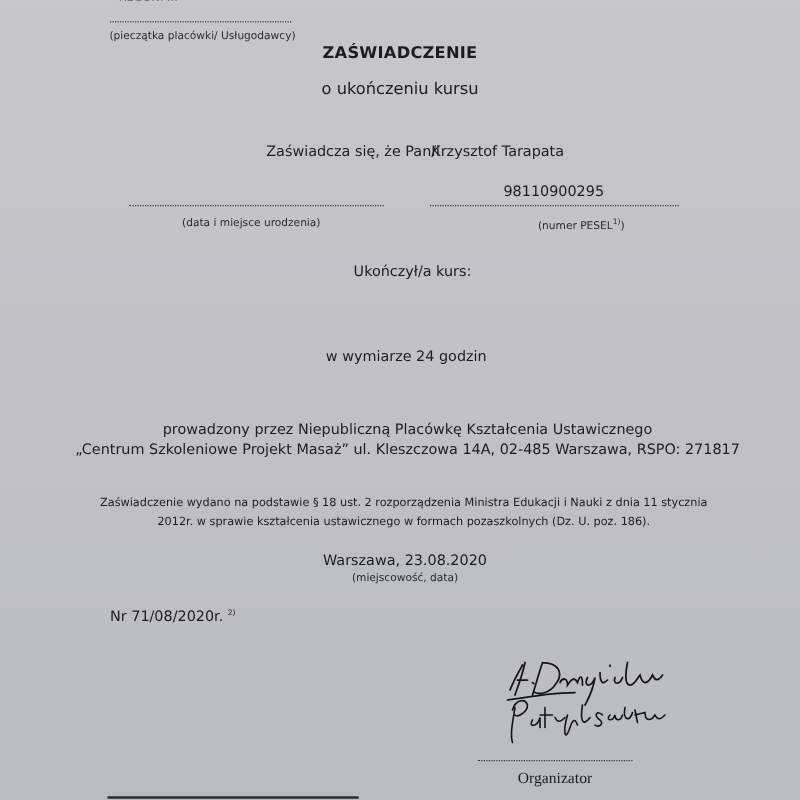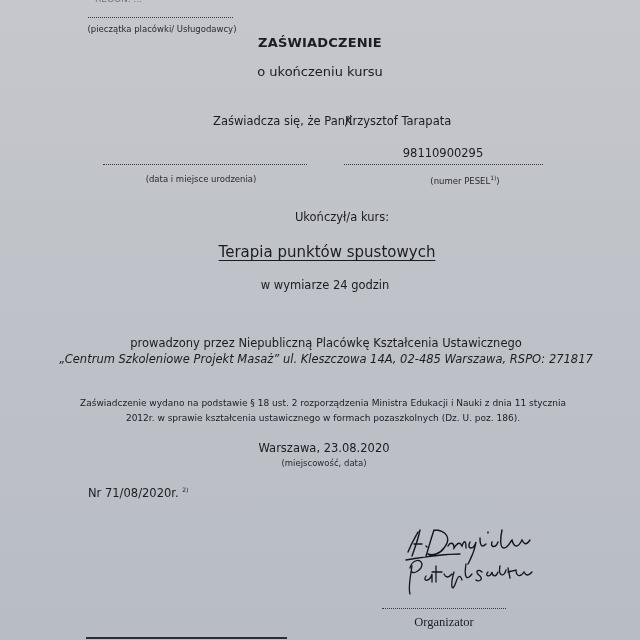--- a/index.html
+++ b/index.html
@@ -39,26 +39,25 @@
   <div class="abs body12" style="left:213px; top:114px;">Zaświadcza się, że Pan/i</div>
   <div class="abs body12" style="left:345px; top:114px;">Krzysztof Tarapata</div>
 
   <div class="dots" style="left:103px; top:164px; width:204px;"></div>
   <div class="abs small center" style="left:201px; top:174px;">(data  i miejsce urodzenia)</div>
 
   <div class="abs body12 center" style="left:443px; top:146px;">98110900295</div>
   <div class="dots" style="left:344px; top:164px; width:199px;"></div>
   <div class="abs small center" style="left:465px; top:174px;"><span>(numer PESEL</span><sup>1)</sup><span>)</span></div>
 
-  <div class="abs body12 center" style="left:330px; top:210px;margin-left:12px;">Ukończył/a  kurs:</div>
-  <div class="abs course center" style="left:327px; top:243px;">Terapia punktów spustowych</div>
+  <div class="abs body12 center" style="left:330px; top:210px;">Ukończył/a  kurs:</div>
   <div class="abs body12 center" style="left:325px; top:278px;">w wymiarze 24 godzin</div>
 
   <div class="abs body12 center" style="left:326px; top:336px;">prowadzony przez Niepubliczną Placówkę Kształcenia Ustawicznego</div>
-  <div class="abs body12 center" style="left:326px; top:352px;font-style:italic;">„Centrum Szkoleniowe Projekt Masaż” ul. Kleszczowa 14A, 02-485 Warszawa, RSPO: 271817</div>
+  <div class="abs body12 center" style="left:326px; top:352px;">„Centrum Szkoleniowe Projekt Masaż” ul. Kleszczowa 14A, 02-485 Warszawa, RSPO: 271817</div>
 
   <div class="abs legal center" style="left:323px; top:396px; font-size:9px;">
     <div>Zaświadczenie wydano na podstawie § 18 ust. 2 rozporządzenia Ministra Edukacji i Nauki z dnia 11 stycznia</div>
     <div>2012r. w sprawie kształcenia ustawicznego w formach pozaszkolnych (Dz. U. poz. 186).</div>
   </div>
 
   <div class="abs body12 center" style="left:324px; top:441px;">Warszawa, 23.08.2020</div>
   <div class="abs small center" style="left:324px; top:458px;">(miejscowość, data)</div>
 
   <div class="abs body12" style="left:88px; top:486px;"><span>Nr  71/08/2020r. </span><sup>2)</sup></div>

